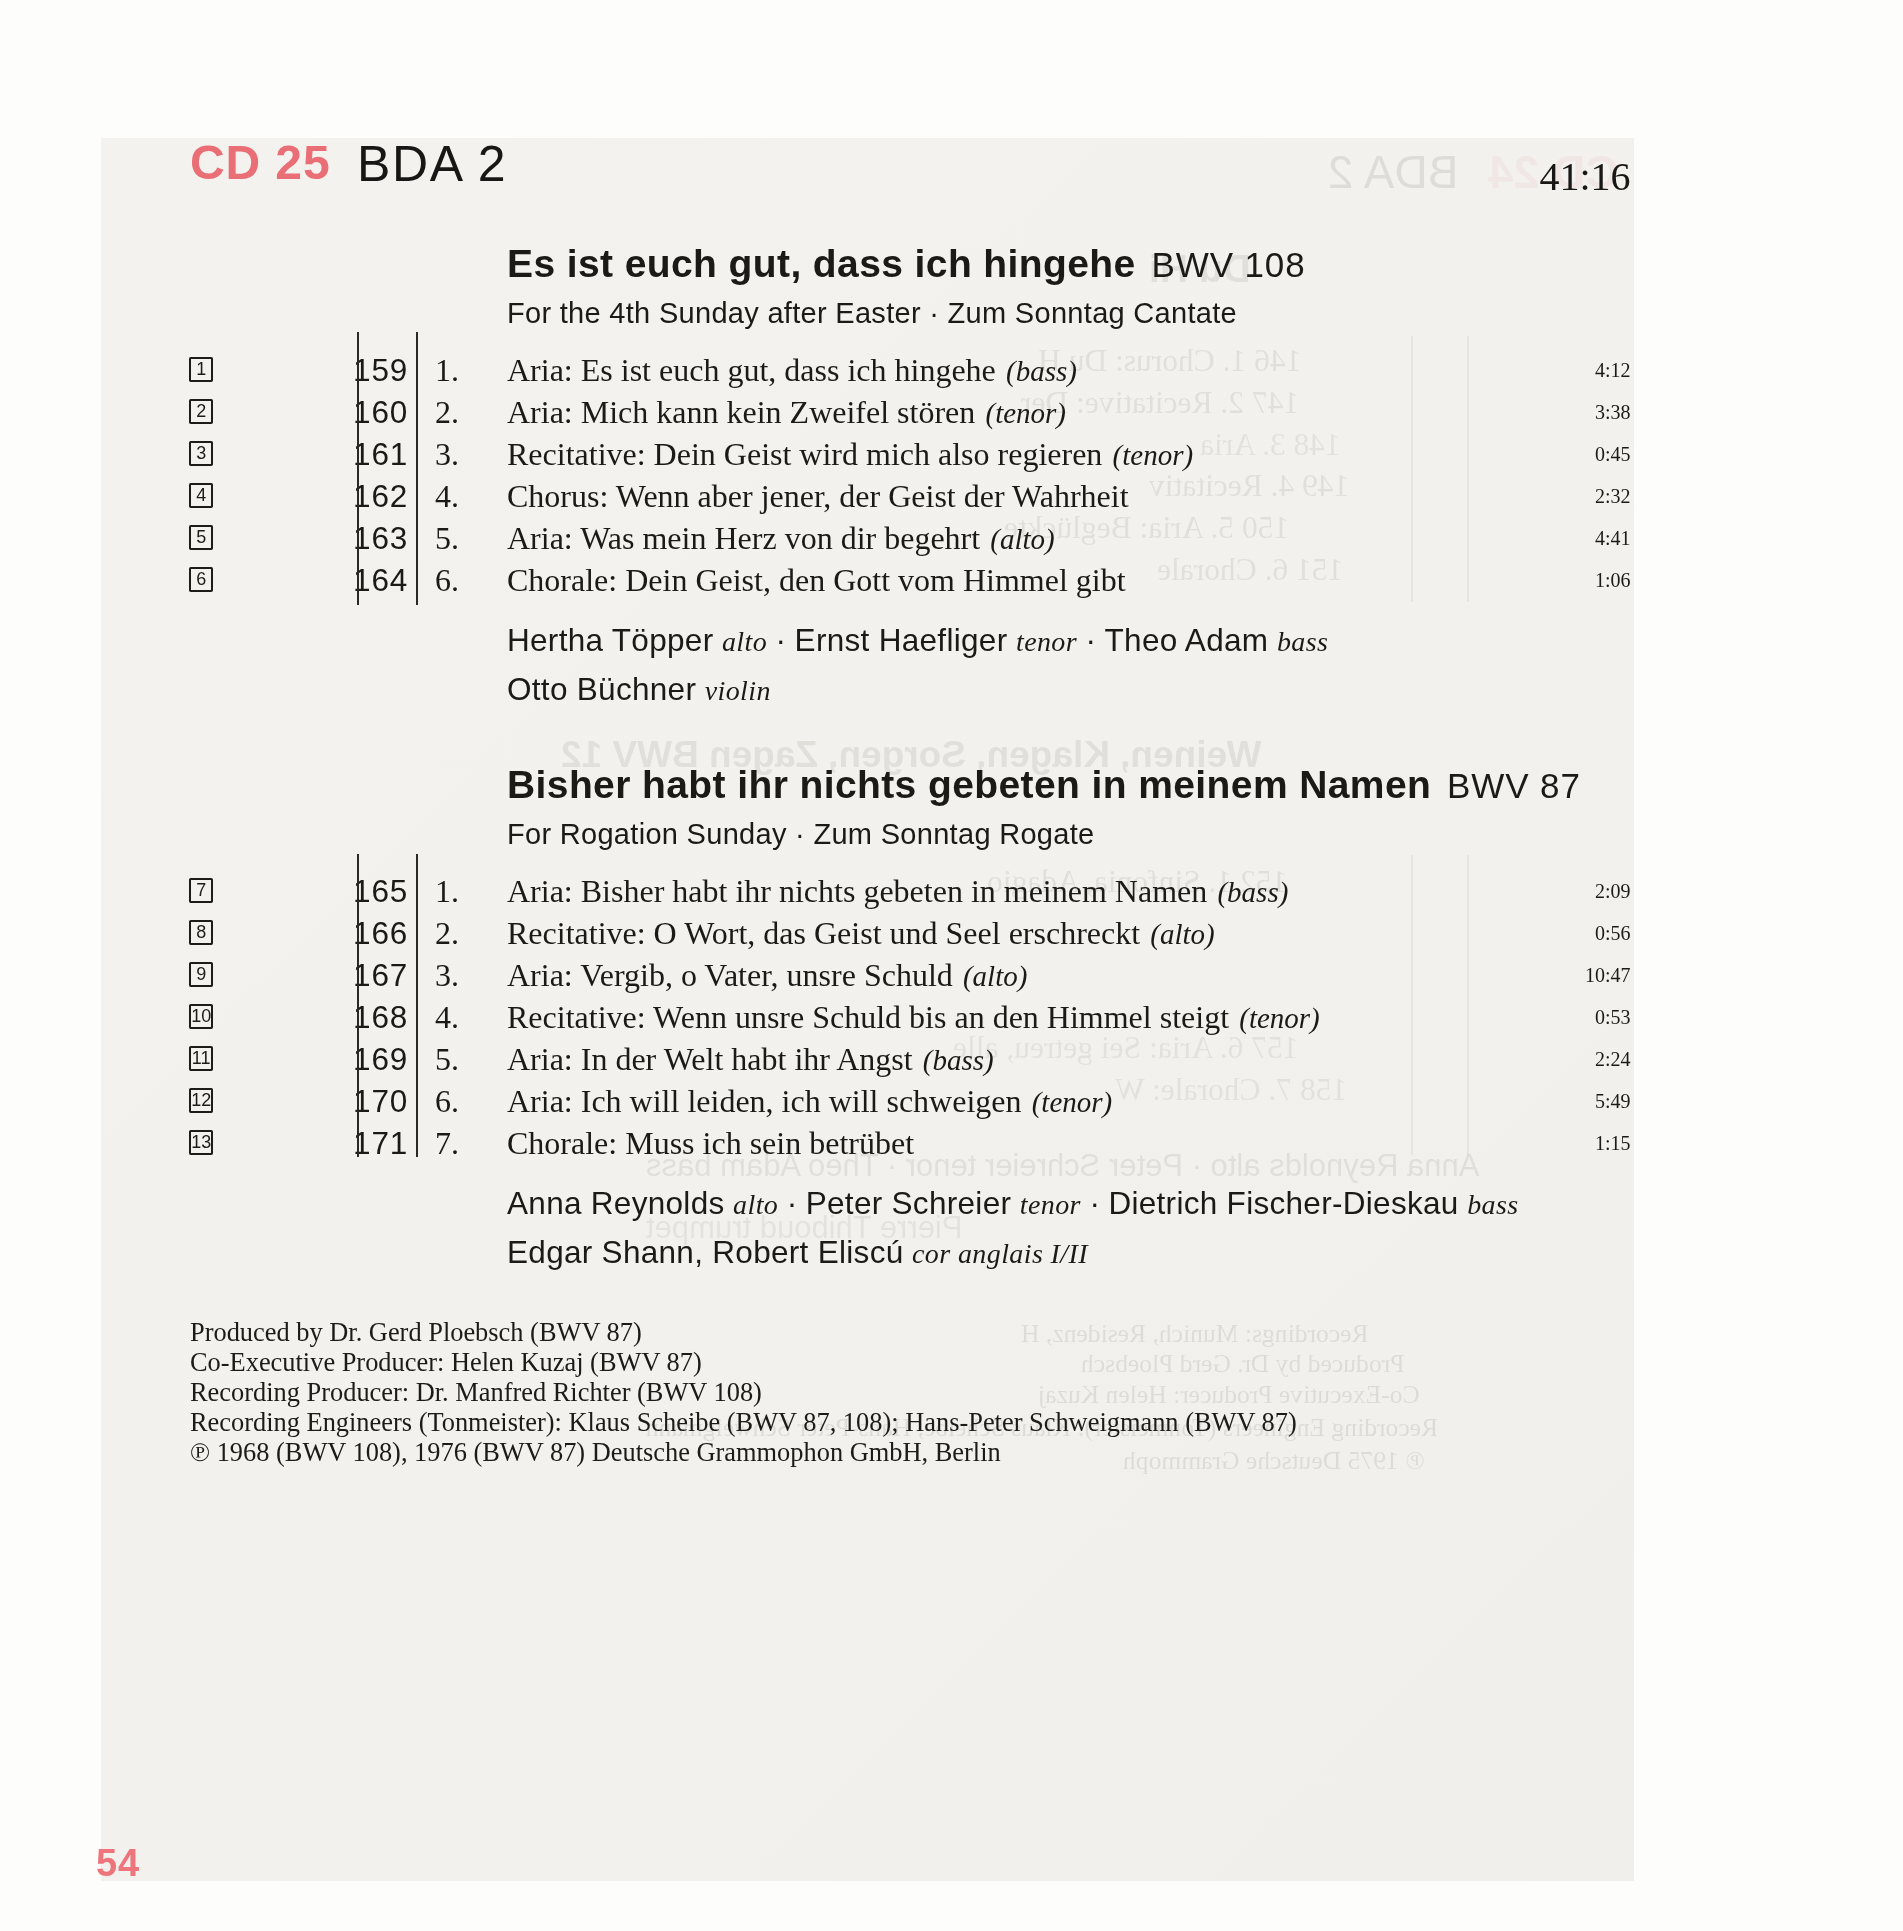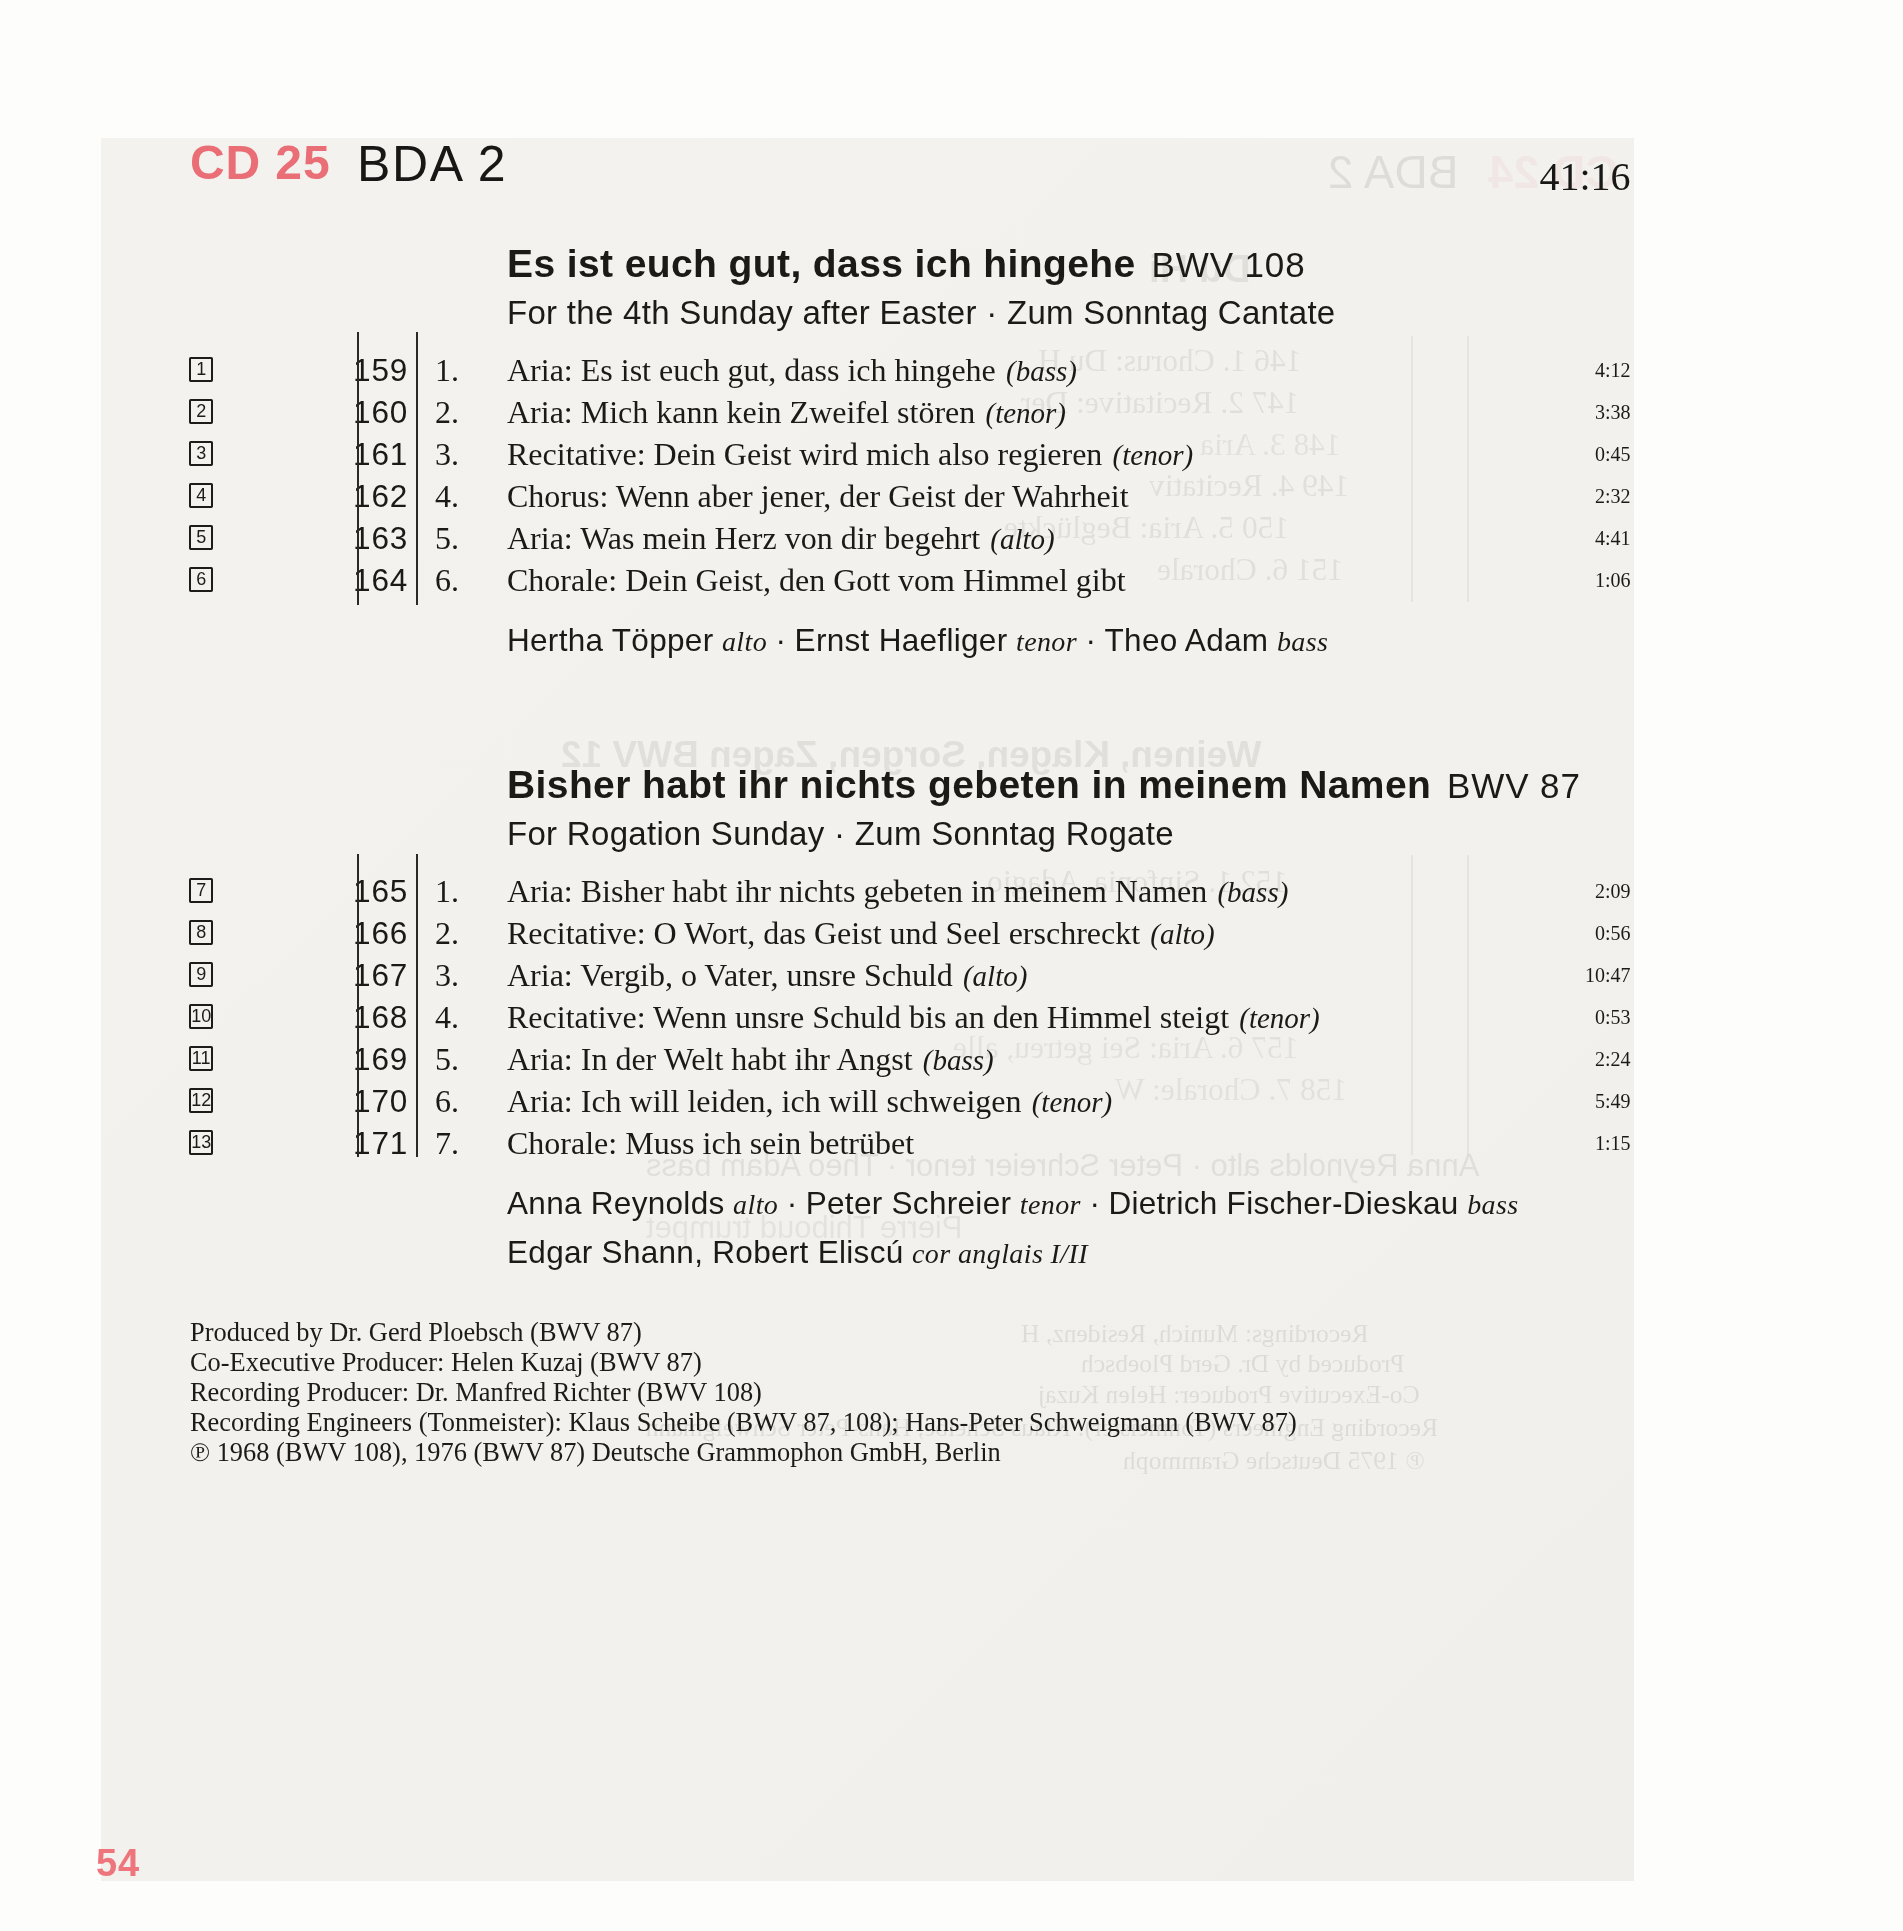--- a/index.html
+++ b/index.html
@@ -29,21 +29,21 @@
     font-size:40px;color:#181715;
   }
   
   .cantata{position:absolute;left:0;width:100%;}
   #cantata-0{top:104px;}
   #cantata-1{top:625px;}
   .title-line{margin-left:406px;line-height:44px;white-space:nowrap;}
   .c-title{font-size:39px;font-weight:700;letter-spacing:0.4px;}
   .c-bwv{font-size:35px;font-weight:400;letter-spacing:0.9px;margin-left:12px;}
   .subtitle{
-    margin-left:406px;line-height:36px;font-size:33px;font-weight:400;
+    margin-left:406px;line-height:36px;font-size:29px;font-weight:400;
     letter-spacing:0.3px;white-space:nowrap;
   }
   .tracks{position:relative;margin-top:20.4px;}
   .track-row{position:relative;height:42px;}
   .t-box{
     position:absolute;left:88px;top:6px;width:20.4px;height:20.4px;
     border:2.6px solid #1d1c1a;border-radius:1.7px;
     display:flex;align-items:center;justify-content:center;
     font-size:18px;font-weight:400;color:#1d1c1a;background:transparent;
   }
@@ -183,20 +183,21 @@
         <div class="track-row">
           <span class="t-box">6</span>
           <span class="t-idx">164</span>
           <span class="t-no">6.</span>
           <span class="t-text">Chorale: Dein Geist, den Gott vom Himmel gibt</span>
           <span class="t-time">1:06</span>
         </div>
       </div>
     <div class="performers">
         <div class="perf-line"><span class="p-name">Hertha Töpper</span><span class="p-role">alto</span><span class="p-sep">·</span><span class="p-name">Ernst Haefliger</span><span class="p-role">tenor</span><span class="p-sep">·</span><span class="p-name">Theo Adam</span><span class="p-role">bass</span></div>
+        <div class="perf-line"><span class="p-name">Otto Büchner</span><span class="p-role">violin</span></div>
       </div>
   </section>
 
   <section class="cantata" id="cantata-1">
     <div class="title-line">
       <span class="c-title">Bisher habt ihr nichts gebeten in meinem Namen</span>
       <span class="c-bwv">BWV 87</span>
     </div>
     <div class="subtitle">For Rogation Sunday · Zum Sonntag Rogate</div>
     <div class="tracks">

